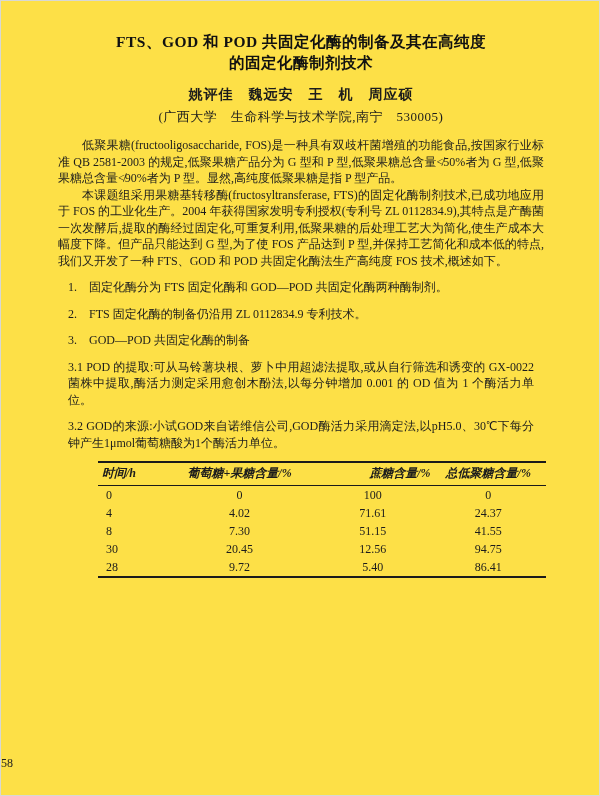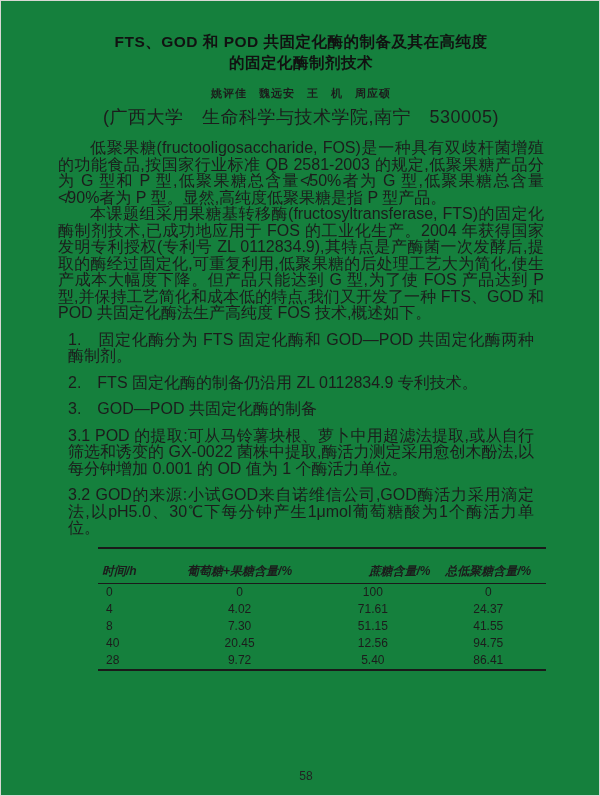--- a/index.html
+++ b/index.html
@@ -1,54 +1,54 @@
 <!DOCTYPE html>
 <html><head>
 <meta charset="utf-8">
 <style>
   html,body{margin:0;padding:0;background:#e9e9e9;}
   .page{
     position:relative;
     width:600px;height:796px;
     margin:0 auto;
-    background:#15803d;
+    background:#fde047;
     border:1px solid #d8d8d4;
     box-sizing:border-box;
-    font-family:Liberation Sans, sans-serif;
+    font-family:Liberation Serif, serif;
     color:#1c1c1c;
     overflow:hidden;
   }
   .content{
     position:absolute;
     left:57px;right:55px;top:30px;
   }
   .title{
     text-align:center;
     font-size:15.5px;
     font-weight:bold;
     line-height:21px;
     color:#111;
     letter-spacing:0.5px;
   }
   .authors{
     text-align:center;
-    font-size:11px;
+    font-size:14px;
     font-weight:bold;
     margin-top:13px;
     letter-spacing:1px;
   }
   .affiliation{
     text-align:center;
-    font-size:18px;
+    font-size:13px;
     margin-top:4px;
     letter-spacing:0.5px;
   }
   .body-text{
     margin-top:11px;
-    font-size:16px;
+    font-size:12px;
     line-height:16.5px;
     text-align:justify;
   }
   .para{
     margin:0;
     text-indent:2em;
   }
   .item{
     margin:10px;
     text-indent:0;
@@ -62,21 +62,21 @@
     border-top:2px solid #1a1a1a;
     border-bottom:2px solid #1a1a1a;
     table-layout:fixed;
   }
   table.results thead tr{
     border-bottom:1.5px solid #1a1a1a;
   }
   table.results th{
     font-weight:bold;
     font-style:italic;
-    padding:14px 0 3px 0;
+    padding:2px 0 3px 0;
     white-space:nowrap;
   }
   table.results th.time-h{
     text-align:left;
     vertical-align:bottom;
     padding-left:4px;
     width:14%;
   }
   table.results th.c2{width:34%;vertical-align:top;text-align:center;}
   table.results th.c3{width:26%;vertical-align:top;text-align:right;}
@@ -85,25 +85,23 @@
     padding:1.5px 0;
     text-align:center;
   }
   table.results td.time{
     text-align:left;
     padding-left:8px;
   }
   .page-number{
     position:absolute;
     left:0;right:0;
-    bottom:12px;
-    text-align:center;
+    bottom:24px;
     font-size:12px;
     color:#222;
-    margin-left:12px;
   }
 </style>
 </head>
 <body>
 
 <div class="page">
   <div class="content">
 
     <div class="title">
       <div>FTS、GOD 和 POD 共固定化酶的制备及其在高纯度</div>
@@ -145,21 +143,21 @@
           <td>71.61</td>
           <td>24.37</td>
         </tr>
         <tr>
           <td class="time">8</td>
           <td>7.30</td>
           <td>51.15</td>
           <td>41.55</td>
         </tr>
         <tr>
-          <td class="time">40</td>
+          <td class="time">30</td>
           <td>20.45</td>
           <td>12.56</td>
           <td>94.75</td>
         </tr>
         <tr>
           <td class="time">28</td>
           <td>9.72</td>
           <td>5.40</td>
           <td>86.41</td>
         </tr>

